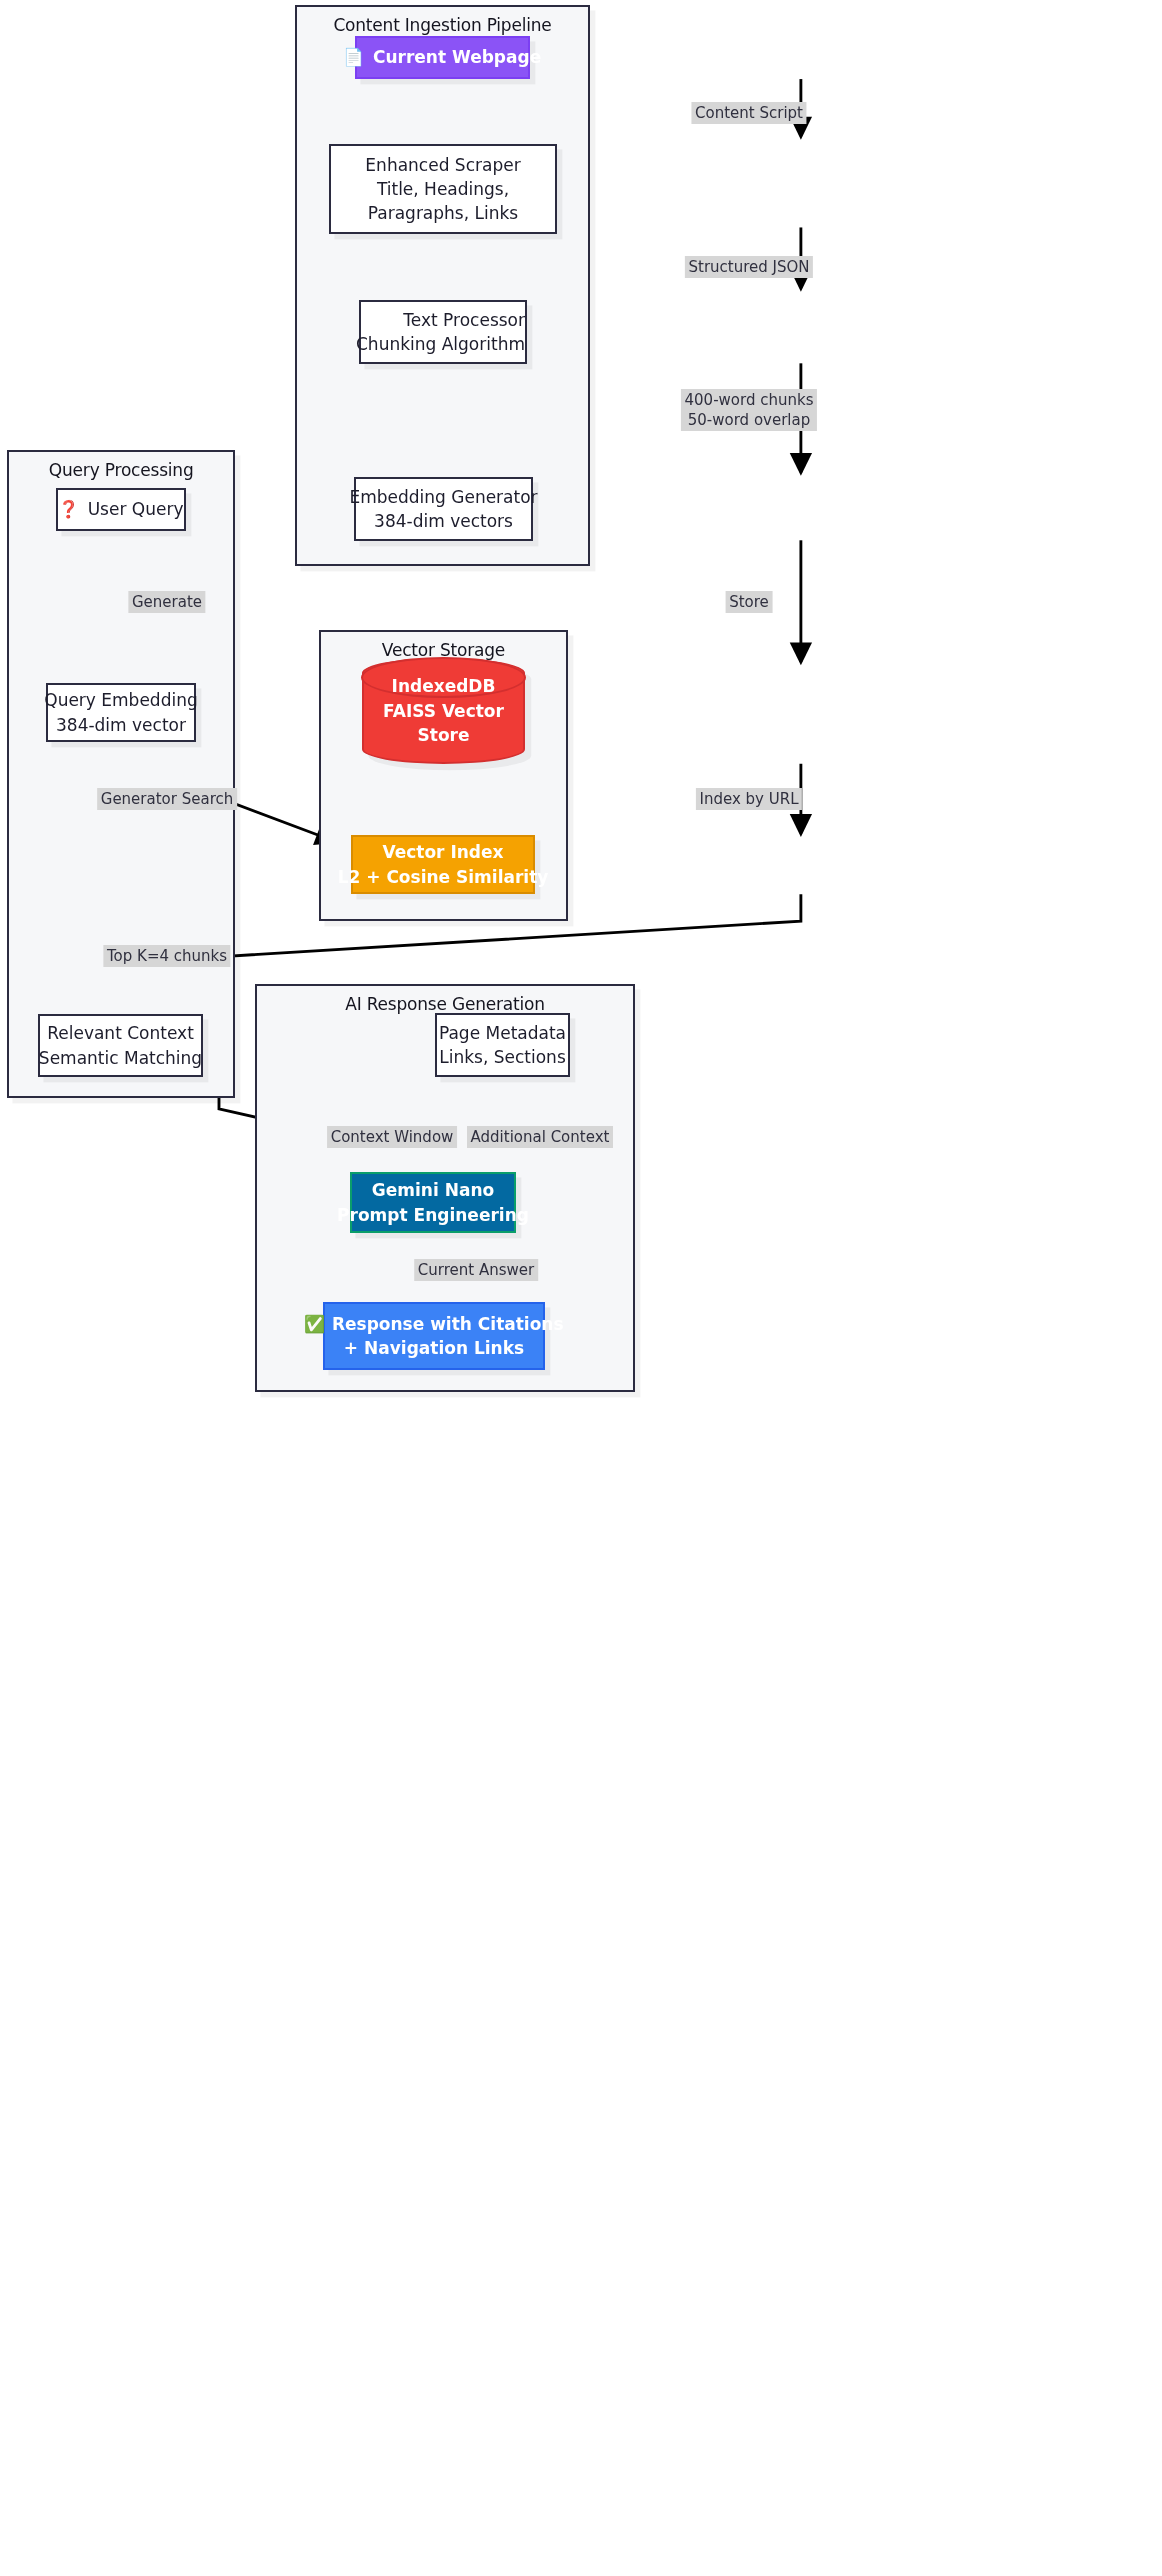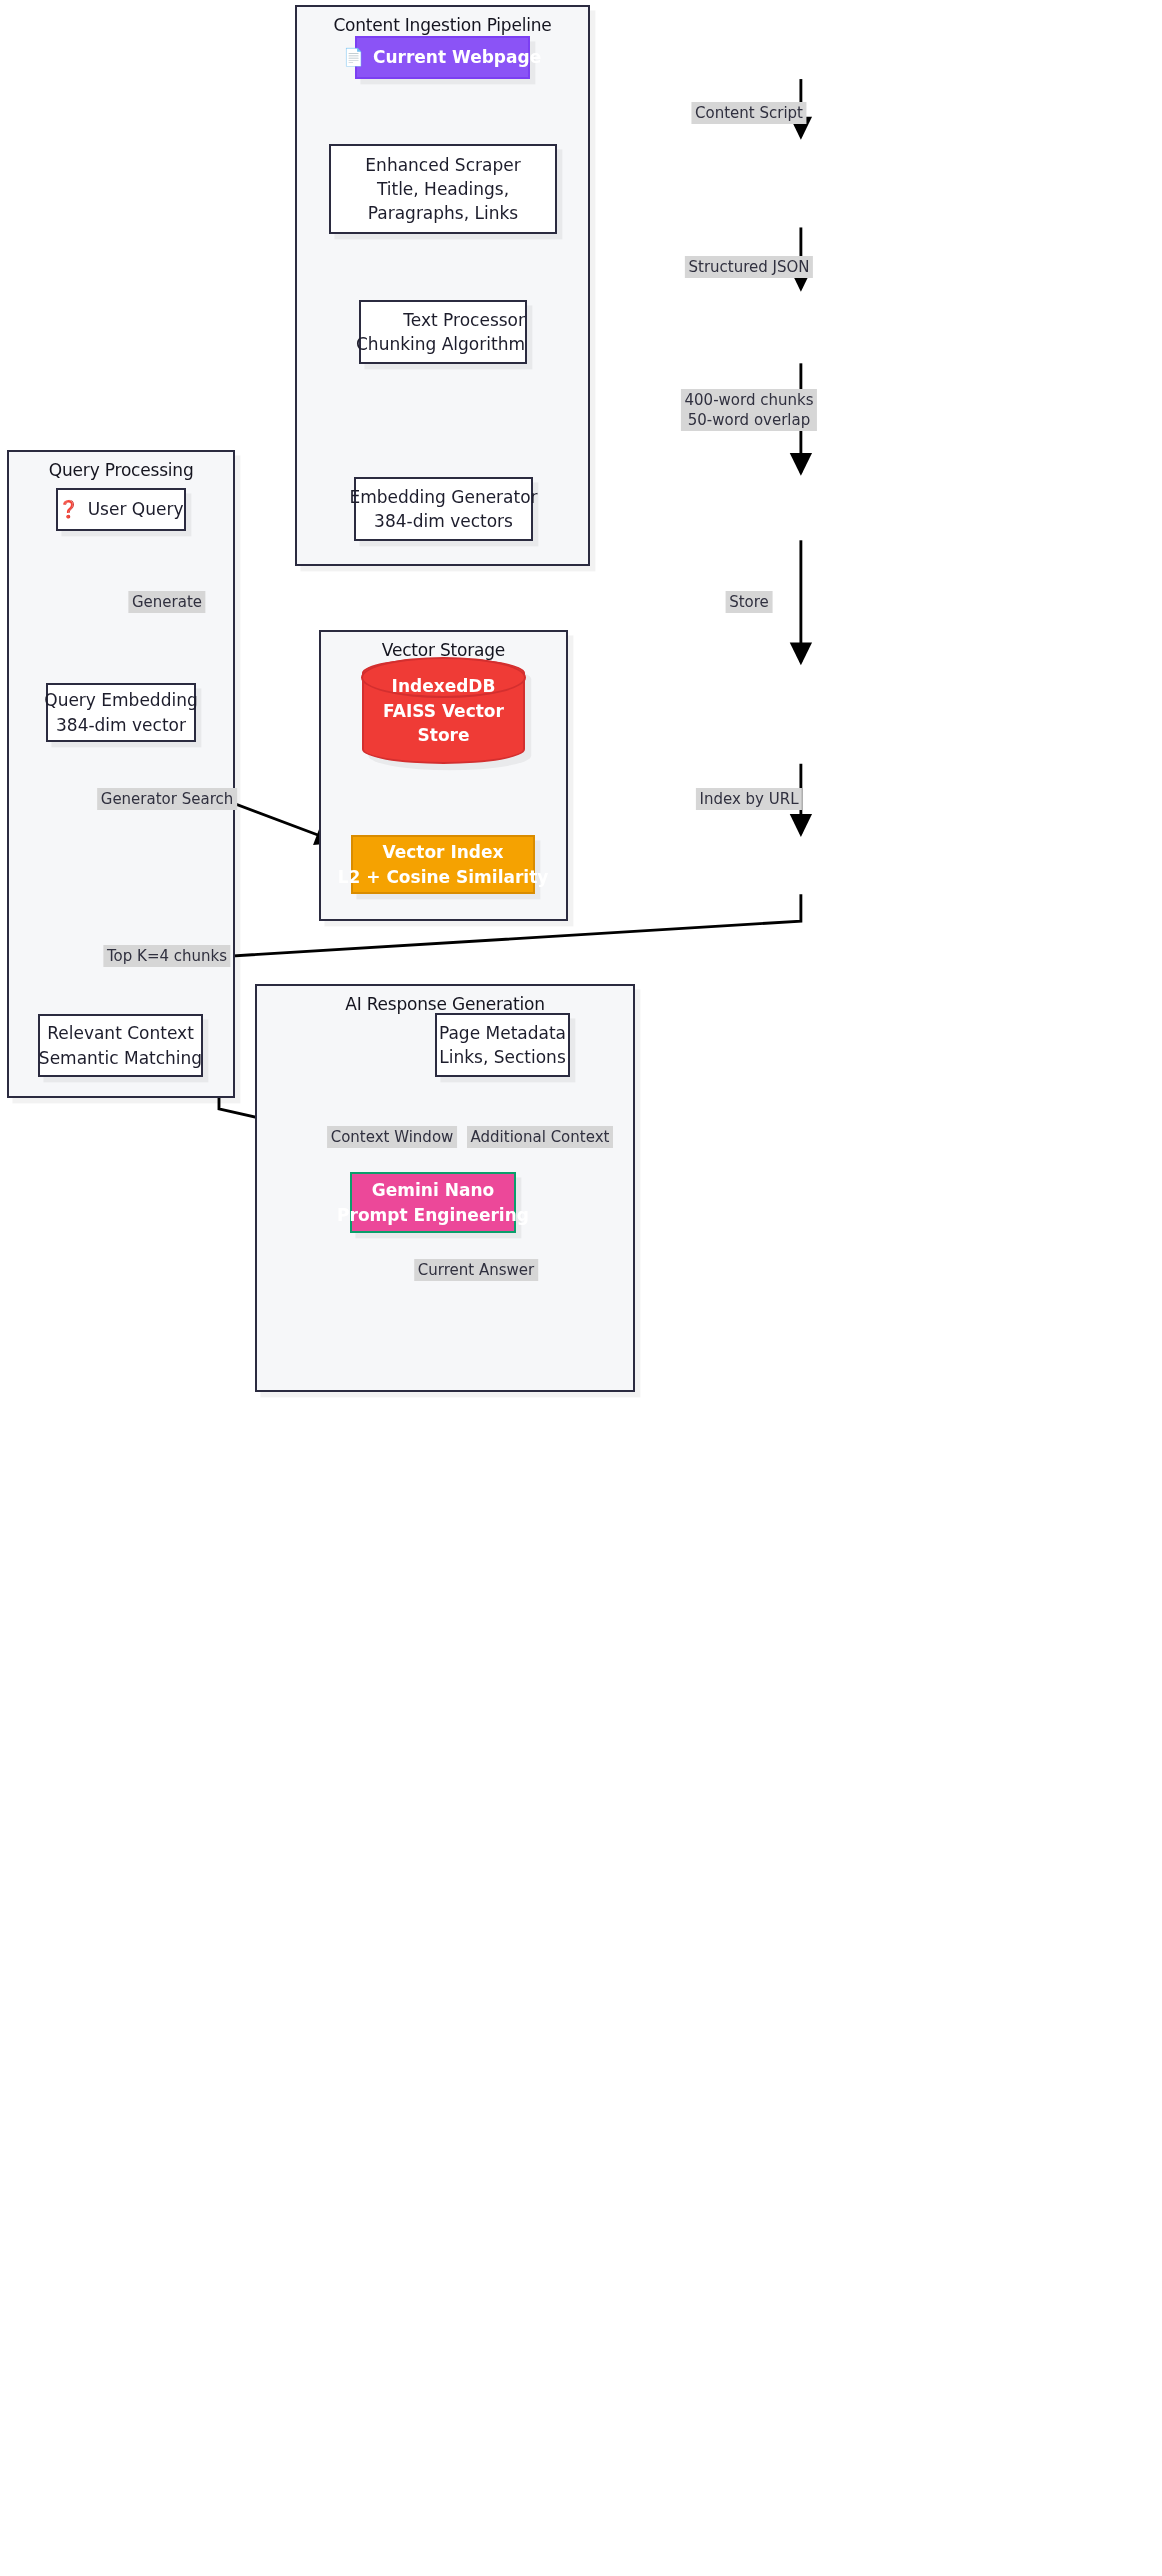--- a/index.html
+++ b/index.html
@@ -66,21 +66,21 @@
     color: #ffffff;
     font-weight: 600;
   }
   .node-orange {
     background: #F5A201;
     border: 2.7px solid #D98C00;
     color: #ffffff;
     font-weight: 600;
   }
   .node-green {
-    background: #ec4899;
+    background: #0369a1;
     border: 2.7px solid #0B9E6B;
     color: #ffffff;
     font-weight: 600;
   }
   .node-blue {
     background: #3B82F6;
     border: 2.7px solid #2563EB;
     color: #ffffff;
     font-weight: 600;
   }
@@ -232,20 +232,26 @@
   <div class="node node-plain" style="left:435px; top:1013px; width:135px; height:64px;">
     <span class="ln">Page Metadata</span>
     <span class="ln">Links, Sections</span>
   </div>
 
   <div class="node node-green" style="left:350px; top:1172px; width:166px; height:61px;">
     <span class="ln">Gemini Nano</span>
     <span class="ln">Prompt Engineering</span>
   </div>
 
+  <div class="node node-blue" style="left:323px; top:1302px; width:222px; height:68px;">
+    <span class="ln" style="white-space:nowrap;">
+      <span class="icon-glyph">✅</span><span style="margin-left:6.3px;">Response with Citations</span>
+    </span>
+    <span class="ln">+ Navigation Links</span>
+  </div>
 
   <div class="edge-label" style="left:749px; top:102px; transform:translateX(-50%); width:auto;">
     <span class="ln">Content Script</span>
   </div>
 
   <div class="edge-label" style="left:749px; top:256px; transform:translateX(-50%);">
     <span class="ln">Structured JSON</span>
   </div>
 
   <div class="edge-label" style="left:749px; top:389px; transform:translateX(-50%);">

